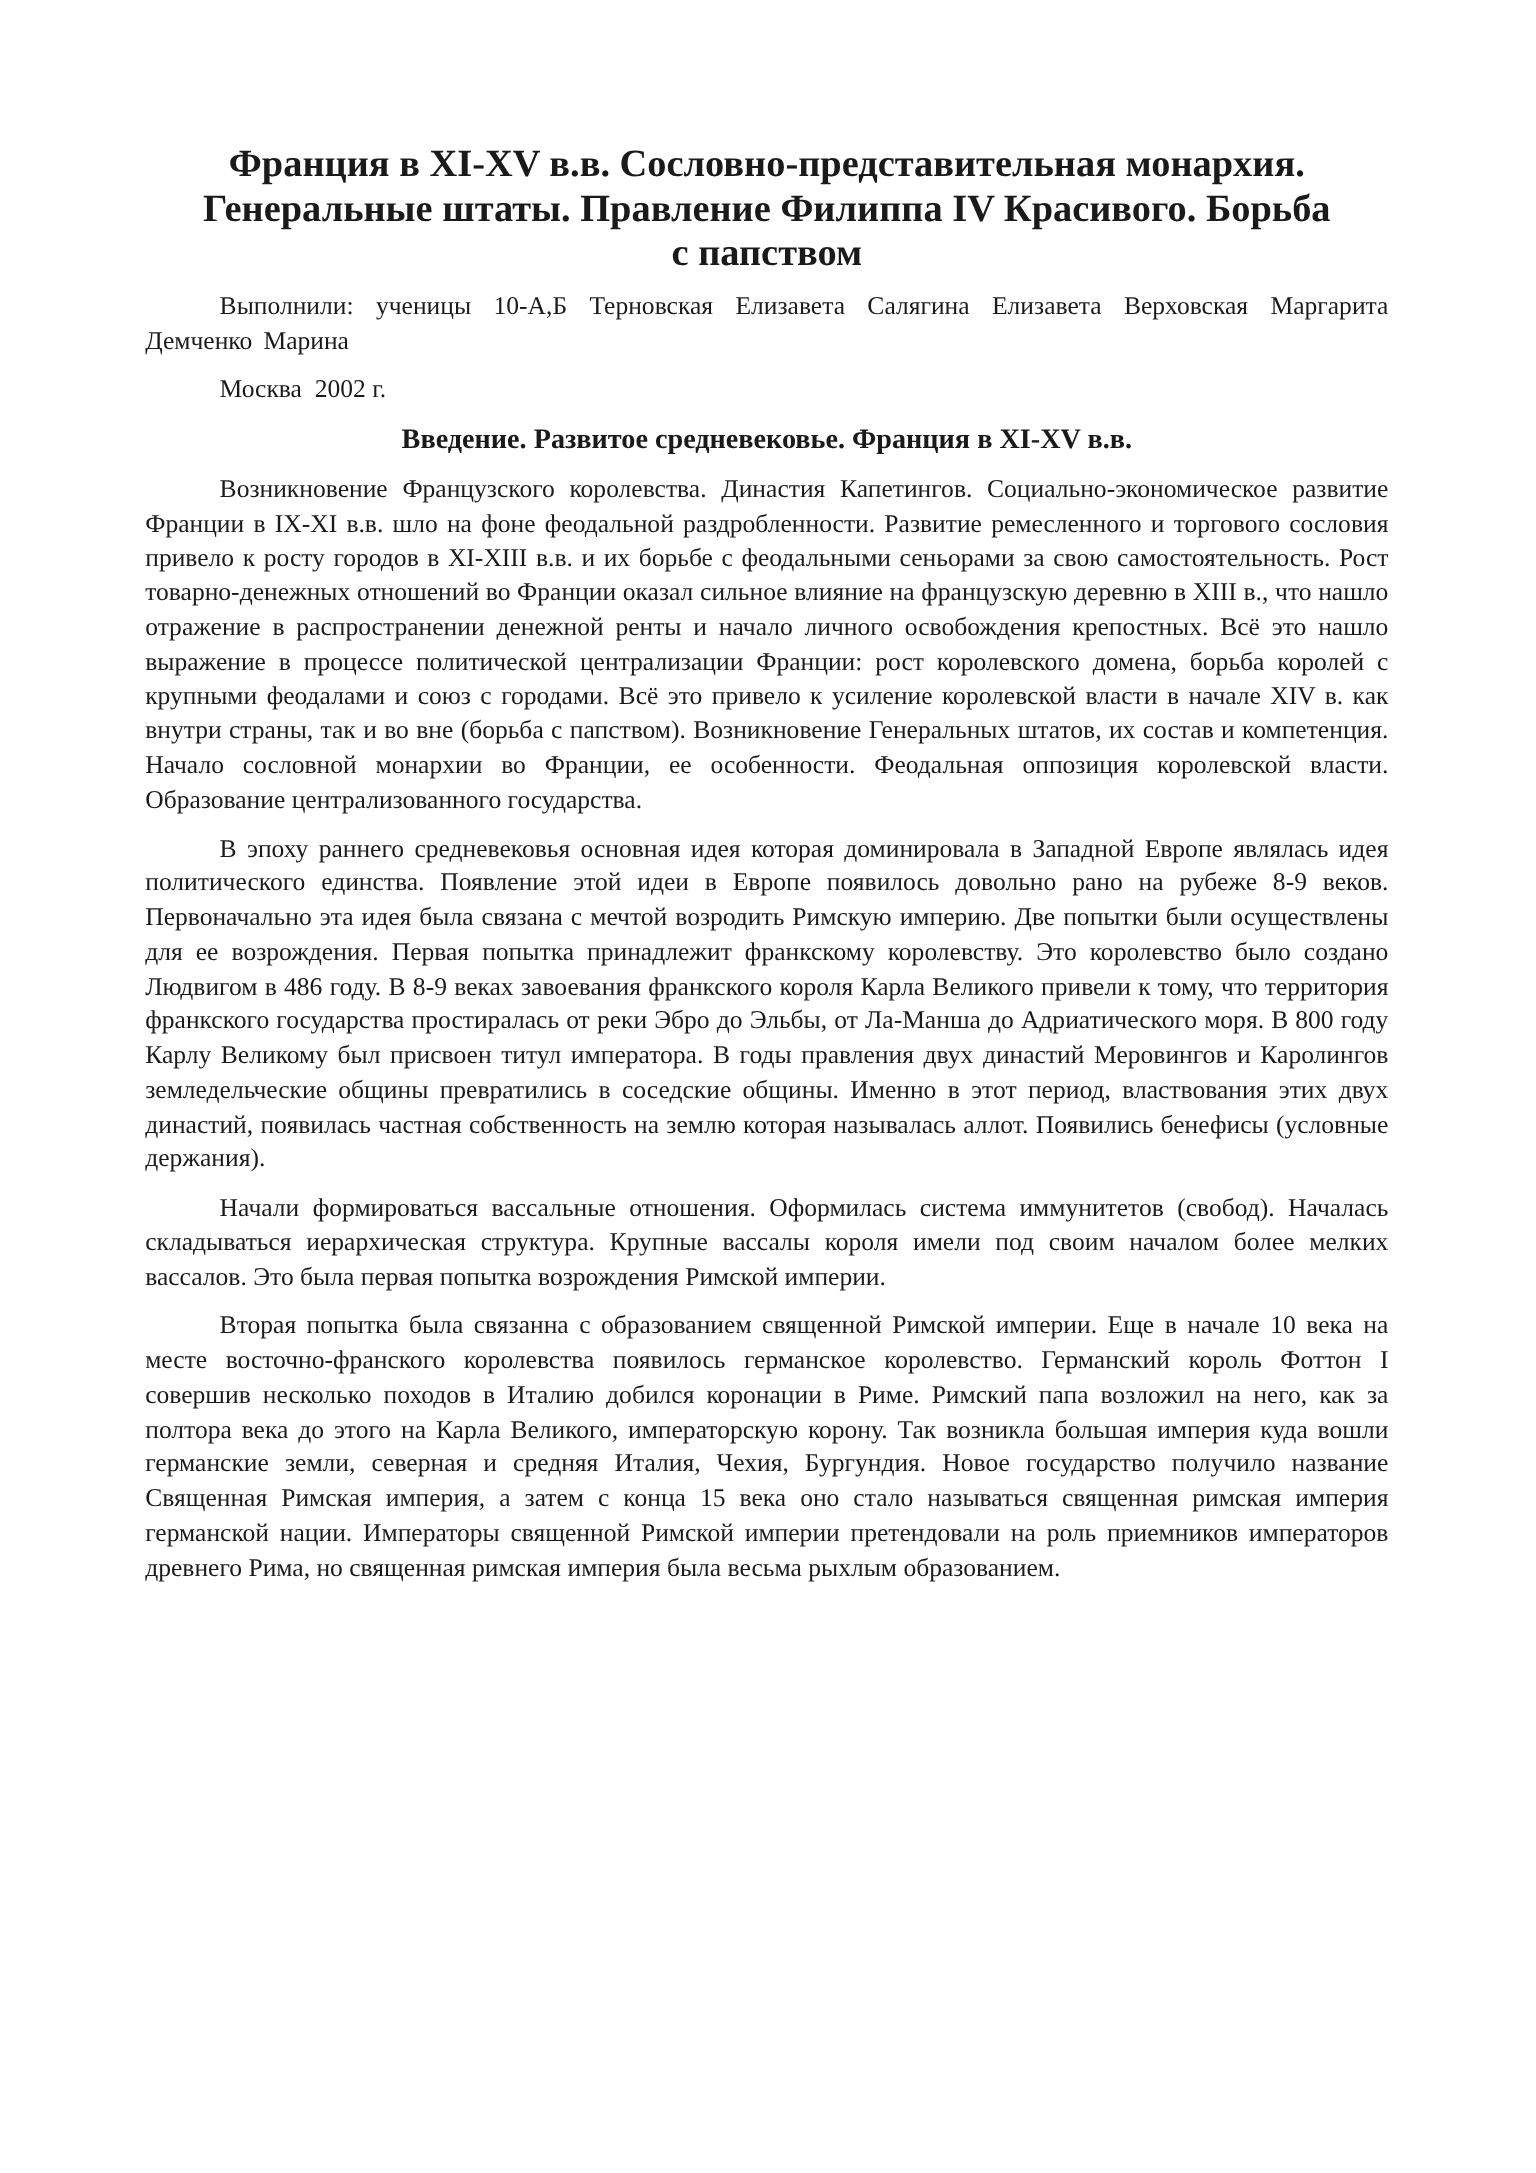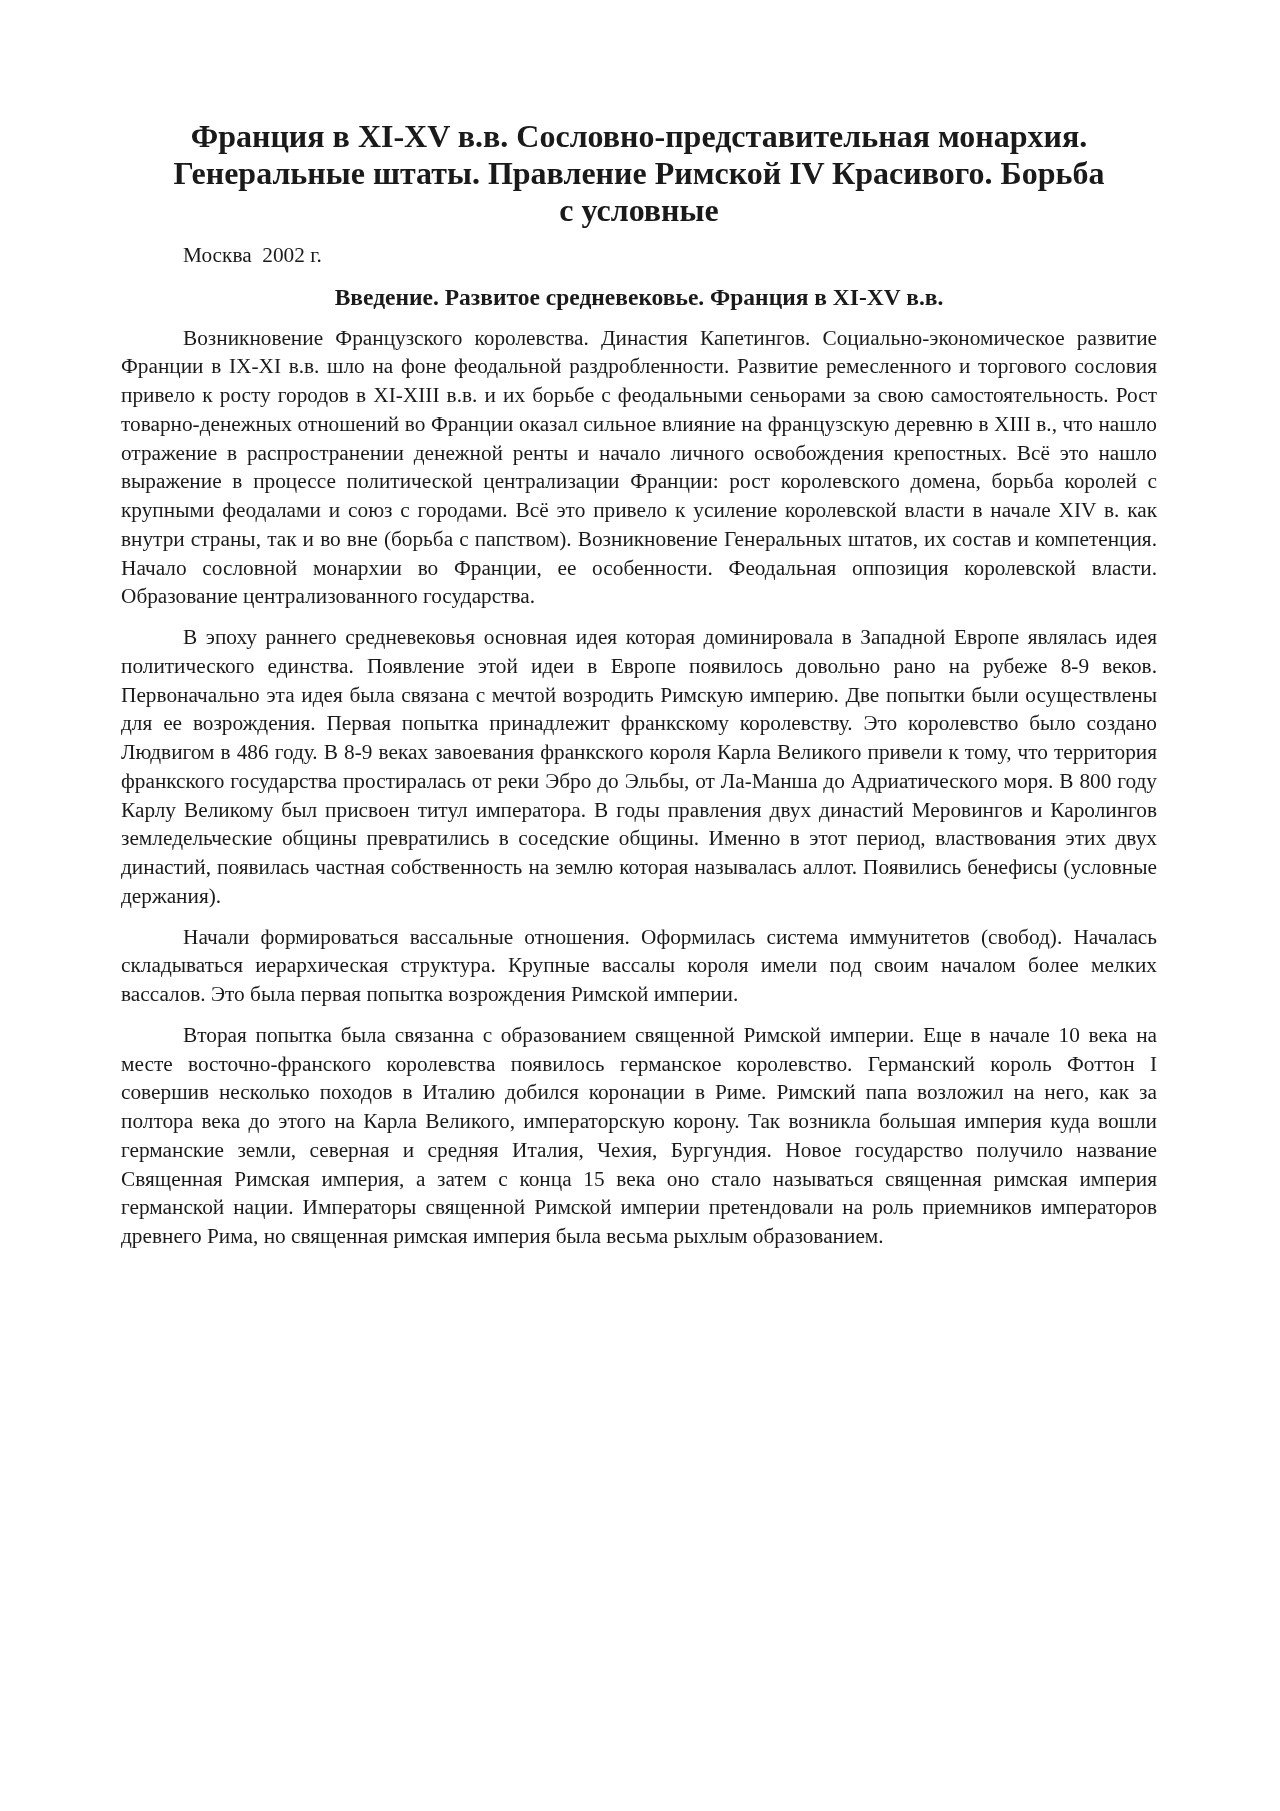--- a/index.html
+++ b/index.html
@@ -53,24 +53,25 @@
       margin: 12px 0 12px 0;
       hyphens: none;
     }
   </style>
 </head>
 <body>
 
 <div class="page">
   <h1 class="doc-title">
     <span>Франция в XI-XV в.в. Сословно-представительная монархия.</span>
-    <span>Генеральные штаты. Правление Римской IV Красивого. Борьба</span>
-    <span>с условные</span>
+    <span>Генеральные штаты. Правление Филиппа IV Красивого. Борьба</span>
+    <span>с папством</span>
   </h1>
 
+  <p class="meta-line spaced">Выполнили: ученицы 10-А,Б Терновская Елизавета Салягина Елизавета Верховская Маргарита Демченко Марина</p>
   <p class="meta-line" style="white-space: pre;">Москва  2002 г.</p>
 
   <h2 class="section-heading">Введение. Развитое средневековье. Франция в XI-XV в.в.</h2>
 
   <p class="para">Возникновение Французского королевства. Династия Капетингов. Социально-экономическое развитие Франции в IX-XI в.в. шло на фоне феодальной раздробленности. Развитие ремесленного и торгового сословия привело к росту городов в XI-XIII в.в. и их борьбе с феодальными сеньорами за свою самостоятельность. Рост товарно-денежных отношений во Франции оказал сильное влияние на французскую деревню в XIII в., что нашло отражение в распространении денежной ренты и начало личного освобождения крепостных. Всё это нашло выражение в процессе политической централизации Франции: рост королевского домена, борьба королей с крупными феодалами и союз с городами. Всё это привело к усиление королевской власти в начале  XIV в. как внутри страны, так и во вне (борьба с папством). Возникновение Генеральных штатов, их состав и компетенция. Начало сословной монархии во Франции, ее особенности. Феодальная оппозиция королевской власти. Образование централизованного государства.</p>
   <p class="para">В эпоху раннего средневековья основная идея которая доминировала в Западной Европе являлась идея политического единства. Появление этой идеи в Европе появилось довольно рано на рубеже 8-9 веков. Первоначально эта идея была связана с мечтой возродить Римскую империю. Две попытки были осуществлены для ее возрождения. Первая попытка принадлежит франкскому королевству. Это королевство было создано Людвигом в 486 году. В 8-9 веках завоевания франкского короля Карла Великого привели к тому, что территория франкского государства простиралась от реки Эбро до Эльбы, от Ла-Манша до Адриатического моря. В 800 году Карлу Великому был присвоен титул императора. В годы правления двух династий Меровингов и Каролингов земледельческие общины превратились в соседские общины. Именно в этот период, властвования этих двух династий, появилась частная собственность на землю которая называлась аллот. Появились бенефисы (условные держания).</p>
   <p class="para">Начали формироваться вассальные отношения. Оформилась система иммунитетов (свобод). Началась складываться иерархическая структура. Крупные вассалы короля имели под своим началом более мелких вассалов. Это была первая попытка возрождения Римской империи.</p>
   <p class="para">Вторая попытка была связанна с образованием священной Римской империи. Еще в начале 10 века на месте восточно-франского королевства появилось германское королевство. Германский король Фоттон I совершив несколько походов в Италию добился коронации в Риме. Римский папа возложил на него, как за полтора века до этого на Карла Великого, императорскую корону. Так возникла большая империя куда вошли германские земли, северная и средняя Италия, Чехия, Бургундия. Новое государство получило название Священная Римская империя, а затем с конца 15 века оно стало называться священная римская империя германской нации. Императоры священной Римской империи претендовали на роль приемников императоров древнего Рима, но священная римская империя была весьма рыхлым образованием.</p>
 </div>
 

